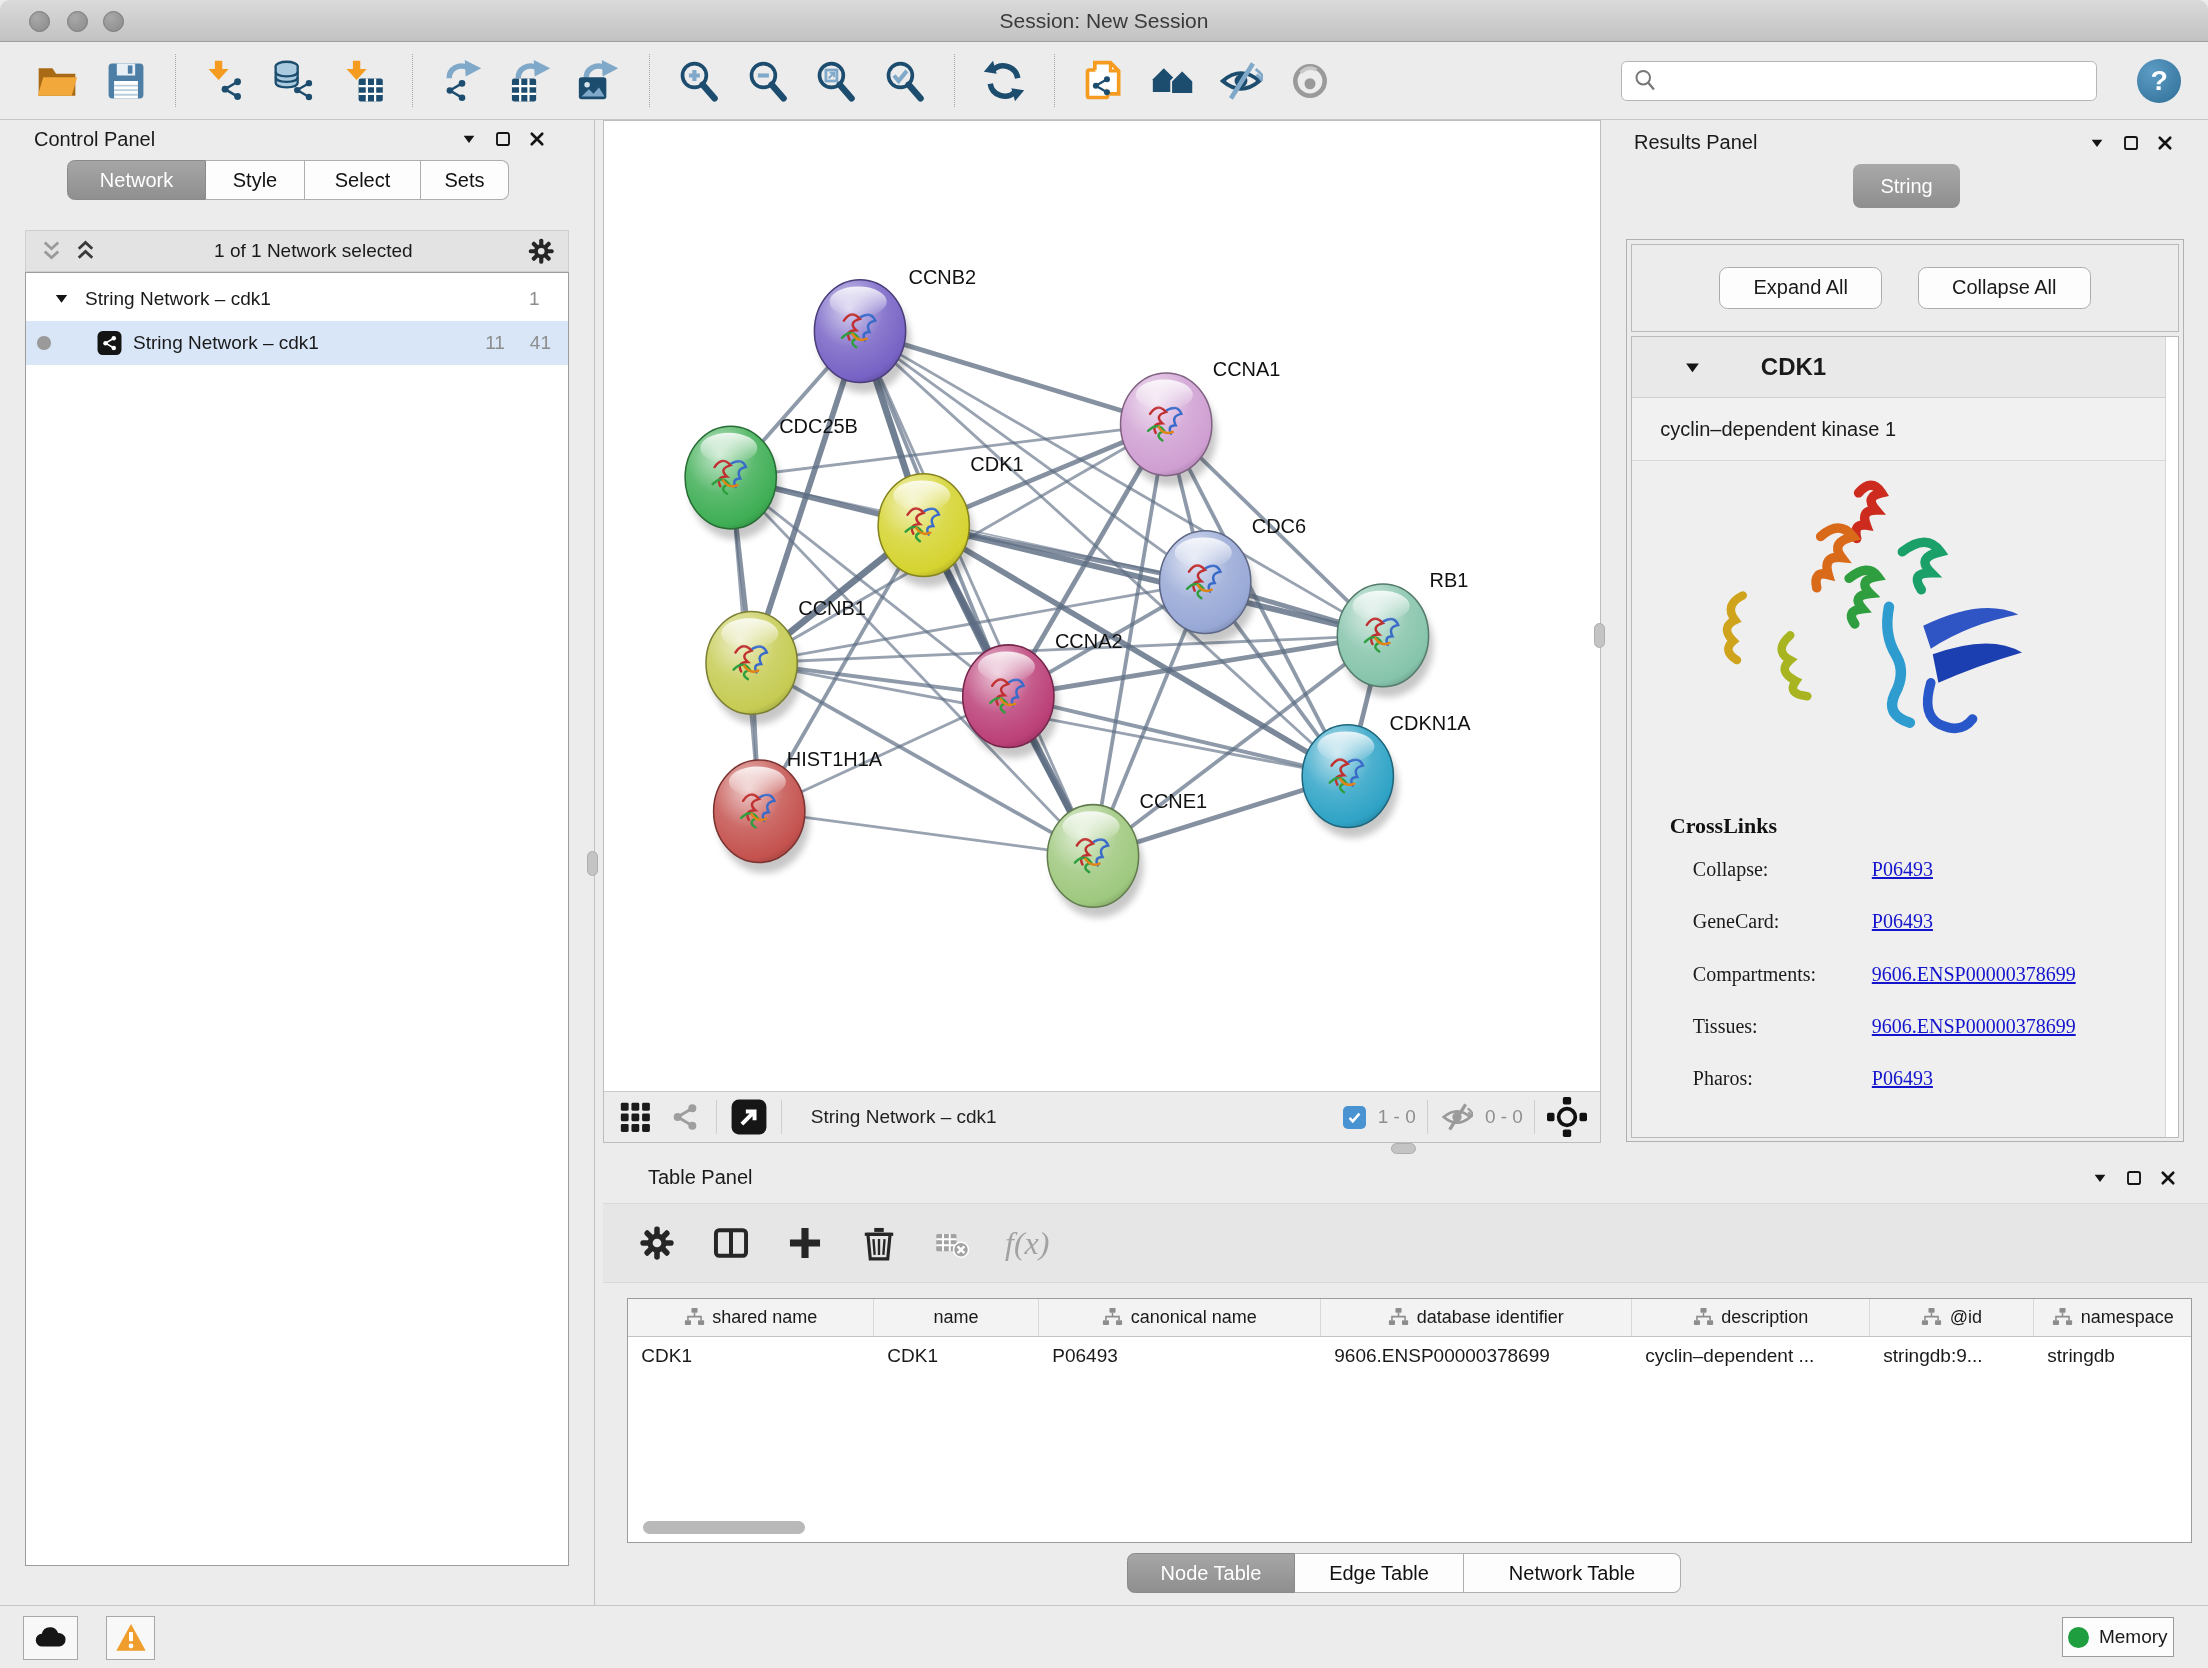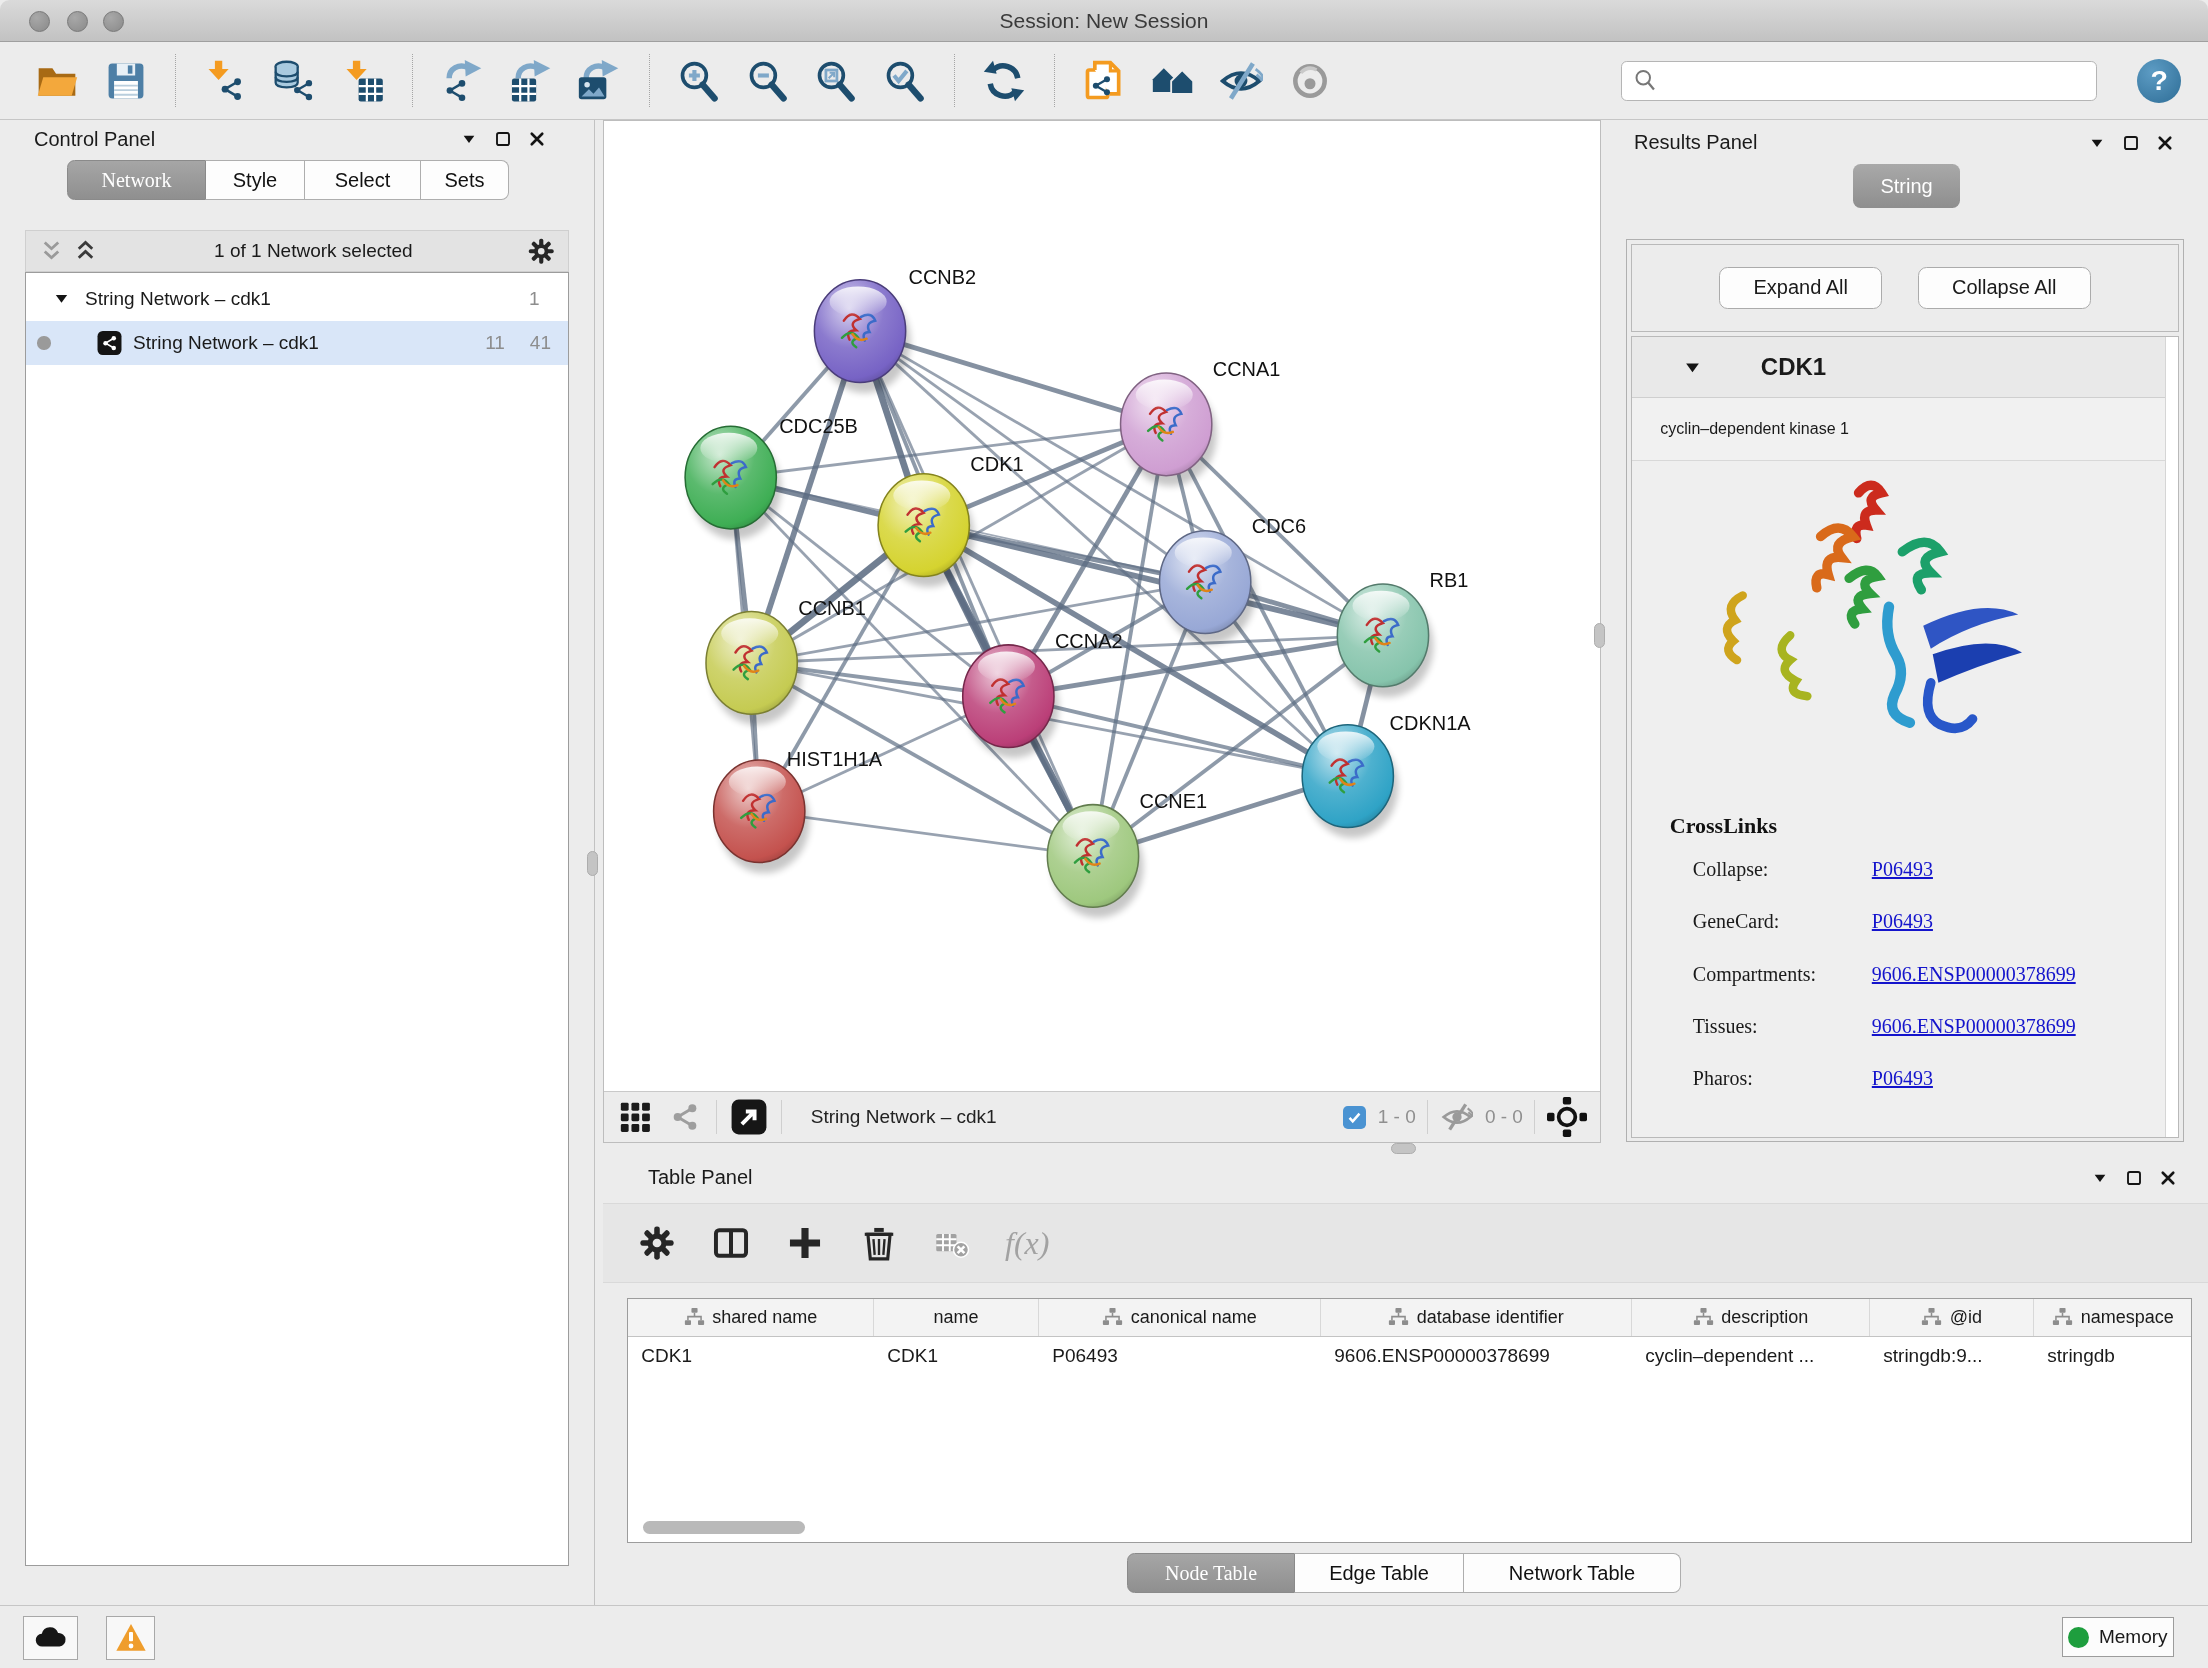--- a/index.html
+++ b/index.html
@@ -29,21 +29,21 @@
 
   
   .panel-title { font-size:20px; color:#1a1a1a; }
   .pbtns { position:absolute; display:flex; gap:15px; align-items:center; }
   .pbtn { width:19px; height:19px; display:flex; align-items:center; justify-content:center; }
   .seg { display:flex; }
   .seg .tab { height:40px; border:1px solid #aeaeae; border-left:none; background:#fdfdfd; color:#111;
     font-size:20px; display:flex; align-items:center; justify-content:center; }
   .seg .tab:first-child { border-left:1px solid #aeaeae; border-radius:7.6px 0 0 7.6px; }
   .seg .tab:last-child { border-radius:0 7.6px 7.6px 0; }
-  .seg .tab.sel { background:linear-gradient(#a6a6a6,#8f8f8f); color:#fff; border-color:#8a8a8a;font-family:Liberation Serif, serif; }
+  .seg .tab.sel { background:linear-gradient(#a6a6a6,#8f8f8f); color:#fff; border-color:#8a8a8a; }
 
   
   .control-panel { position:absolute; left:0; top:120px; width:595px; height:1486px; background:#ececec;
     border-right:1px solid #c2c2c2; }
   .cp-header { position:absolute; left:34px; top:7.6px; }
   .cp-tabs { position:absolute; left:67px; top:40px; }
   .selbar { position:absolute; left:25px; top:110px; width:544px; height:42px; background:#e3e3e3;
     border:1px solid #cfcfcf; display:flex; align-items:center; padding:0 11.4px; }
   .selbar .txt { flex:1; text-align:center; font-size:19px; }
   .listbox { position:absolute; left:25px; top:152px; width:544px; height:1294px; background:#fff; border:1px solid #9c9c9c; }
@@ -68,21 +68,21 @@
   .rp-box { position:absolute; left:19px; top:119px; width:558px; height:903px; border:1px solid #b0b0b0; background:#ececec; }
   .rp-expandbox { position:absolute; left:3.8px; top:3.8px; right:3.8px; height:88px; border:1px solid #b9b9b9;
     display:flex; align-items:center; justify-content:center; gap:36px; }
   .rp-btn { height:42px; padding:0 33px; background:#fdfdfd; border:1px solid #ababab; border-radius:8.6px;
     font-size:20px; display:flex; align-items:center; justify-content:center; }
   .rp-card { position:absolute; left:3.8px; top:96px; right:3.8px; height:802px; border:1px solid #b9b9b9; background:#efefef; }
   .rp-card-head { position:absolute; left:0; top:0; right:0; height:61px; background:#e9e9e9;
     border-bottom:1px solid #cfcfcf; display:flex; align-items:center; }
   .rp-card-name { font-size:24px; font-weight:bold; margin-left:59px; }
   .rp-desc { position:absolute; left:0; top:61px; right:0; height:63px; border-bottom:1px solid #d8d8d8;
-    display:flex; align-items:center; font-size:16px; padding-left:28.5px; background:#f1f1f1; }
+    display:flex; align-items:center; font-size:20px; padding-left:28.5px; background:#f1f1f1; }
   .rp-img { position:absolute; left:0; top:124px; right:13.3px; height:323px; display:flex; align-items:center; justify-content:center; }
   .rp-cross { position:absolute; left:0; top:447px; right:13.3px; bottom:0; font-family:"Liberation Serif", serif; }
   .rp-cross h3 { font-size:22px; margin:28.5px 0 0 38px; color:#111; }
   .cl-row { position:absolute; left:0; width:100%; height:52px; font-size:20px; }
   .cl-label { position:absolute; left:61px; }
   .cl-value { position:absolute; left:240px; text-decoration:underline; }
   .rp-scroll { position:absolute; right:0; top:0; width:13.3px; height:100%; background:#fff; border-left:1px solid #d5d5d5; }
 
   
   .table-panel { position:absolute; left:603px; top:1155px; width:1605px; height:443px; background:#ececec; }

